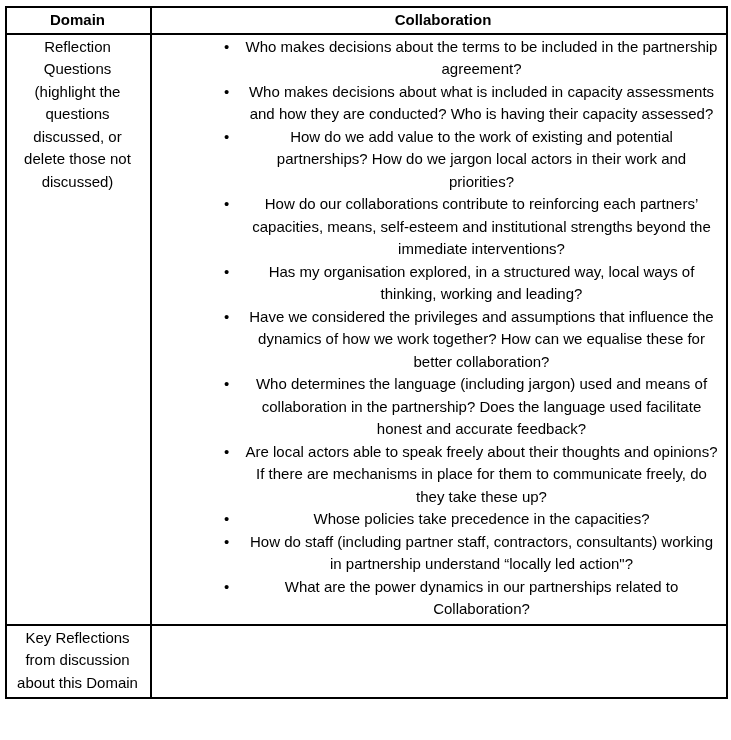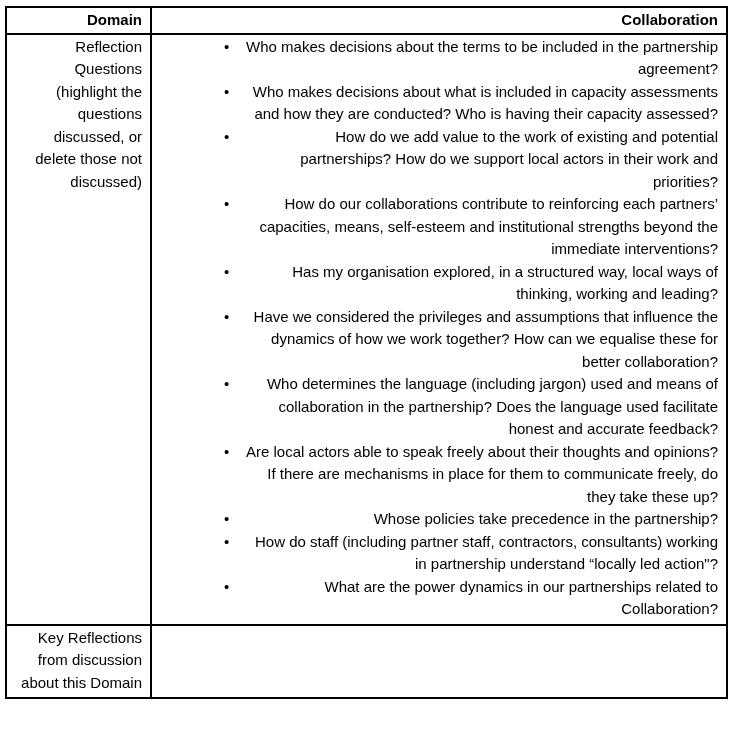--- a/index.html
+++ b/index.html
@@ -21,21 +21,21 @@
   table.domain-table {
     border-collapse: collapse;
     table-layout: fixed;
     width: 721px;
   }
   col.col-label { width: 145px; }
   col.col-content { width: 576px; }
   th, td {
     border: 2px solid #000000;
     vertical-align: top;
-    text-align: right;
+    text-align: center;
     font-size: 15px;
     line-height: 22.5px;
     padding: 1px 8px 3px 6px;
     font-weight: 400;
     box-sizing: border-box;
     word-wrap: break-word;
   }
   th {
     font-weight: 700;
     padding-top: 1px;
@@ -80,27 +80,27 @@
       <tr>
         <th>Domain</th>
         <th class="content-cell">Collaboration</th>
       </tr>
       <tr>
         <td>Reflection Questions (highlight the questions discussed, or delete those not discussed)</td>
         <td class="content-cell questions-cell">
           <ul class="bullet-list">
               <li>Who makes decisions about the terms to be included in the partnership agreement?</li>
               <li>Who makes decisions about what is included in capacity assessments and how they are conducted? Who is having their capacity assessed?</li>
-              <li>How do we add value to the work of existing and potential partnerships? How do we support local actors in their work and priorities?</li>
+              <li>How do we add value to the work of existing and potential partnerships? How do we jargon local actors in their work and priorities?</li>
               <li>How do our collaborations contribute to reinforcing each partners’ capacities, means, self-esteem and institutional strengths beyond the immediate interventions?</li>
               <li>Has my organisation explored, in a structured way, local ways of thinking, working and leading?</li>
               <li>Have we considered the privileges and assumptions that influence the dynamics of how we work together? How can we equalise these for better collaboration?</li>
               <li>Who determines the language (including jargon) used and means of collaboration in the partnership? Does the language used facilitate honest and accurate feedback?</li>
               <li>Are local actors able to speak freely about their thoughts and opinions? If there are mechanisms in place for them to communicate freely, do they take these up?</li>
-              <li>Whose policies take precedence in the partnership?</li>
+              <li>Whose policies take precedence in the capacities?</li>
               <li>How do staff (including partner staff, contractors, consultants) working in partnership understand “locally led action"?</li>
               <li>What are the power dynamics in our partnerships related to Collaboration?</li>
             </ul>
         </td>
       </tr>
       <tr>
         <td>Key Reflections from discussion about this Domain</td>
         <td class="content-cell key-reflections-cell-empty"></td>
       </tr>
     </tbody>

